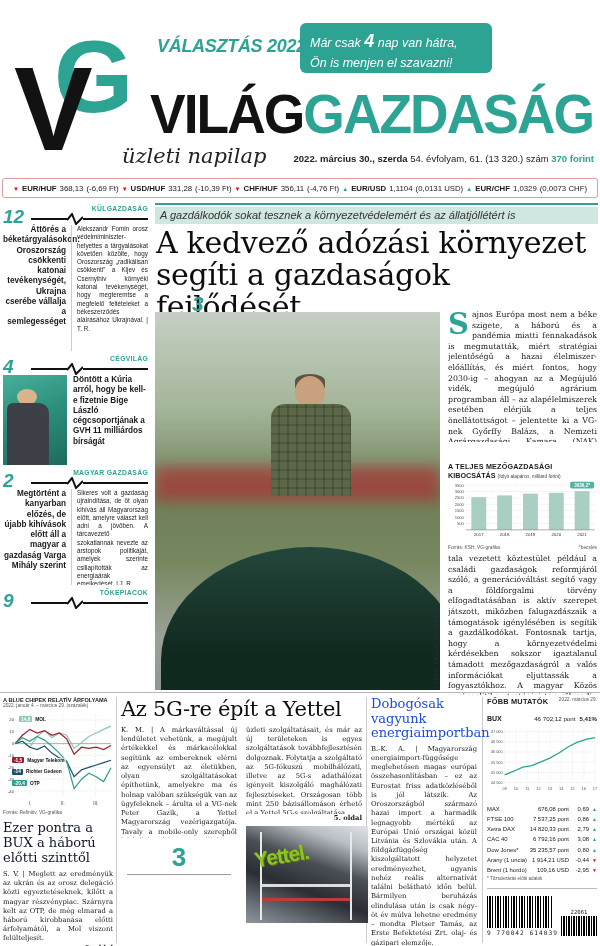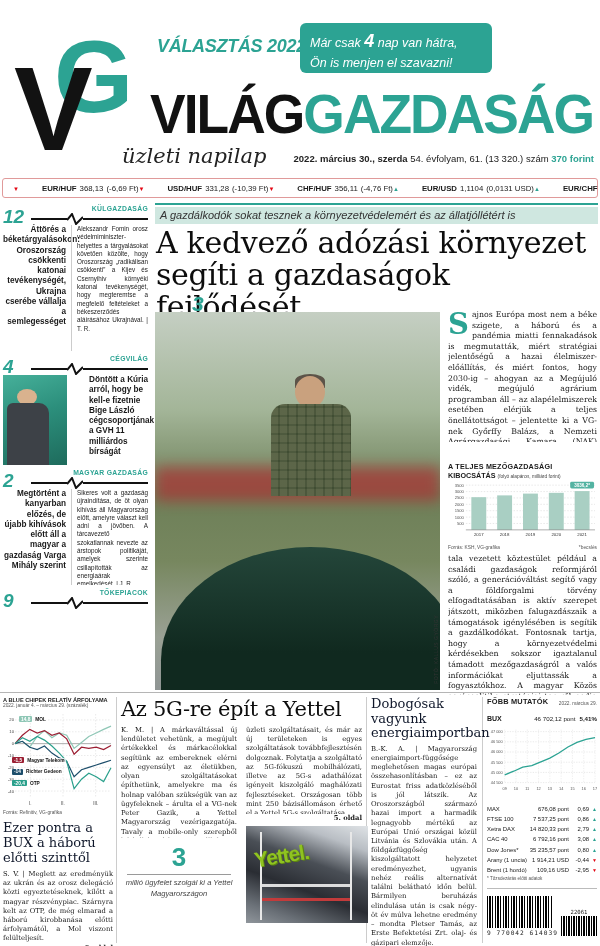--- a/index.html
+++ b/index.html
@@ -23,33 +23,33 @@
   .issue b { font-weight:bold; }
   .issue .price { color:#2ca393; font-weight:bold; }
 
   
   .ticker { position:absolute; left:2px; top:178px; width:596px; height:20px; border:1px solid #e09a9a; border-radius:3px;
             display:flex; align-items:center; justify-content:space-between; padding:0 10px; font-size:7.8px; }
   .tk { display:flex; align-items:center; gap:3px; white-space:nowrap; }
   .tri::before { font-size:6px; }
   .tri.down::before { content:"▼"; color:#e30613; }
   .tri.up::before { content:"▲"; color:#2ca393; }
-  .tk b { font-weight:bold;margin-left:20px; }
+  .tk b { font-weight:bold; }
 
   
   .sidebar { position:absolute; left:3px; top:205px; width:145px; }
   .sb-art { margin-bottom:4px; }
   .sb-head { position:relative; height:20px; }
   .sb-page { position:absolute; left:0; bottom:-3px; font-size:19px; font-style:italic; font-weight:bold; color:#2ca393; }
   .sb-line { position:absolute; left:28px; right:0; bottom:5px; height:2.4px; background:#111; }
   .zz { position:absolute; left:44%; bottom:0; width:16px; height:12px; background:#fff; }
   .sb-sec { position:absolute; right:0; top:0; font-size:6.8px; font-weight:bold; color:#2ca393; letter-spacing:.3px; }
   .sb-cols { display:flex; gap:0; }
   .sb-hl { width:68px; font-size:8.2px; font-weight:bold; line-height:1.25; text-align:right; padding-right:5px; }
-  .sb-hl.left { text-align:left; padding-left:22px; padding-right:0; width:auto; flex:1; }
+  .sb-hl.left { text-align:left; padding-left:6px; padding-right:0; width:auto; flex:1; }
   .sb-div { width:1px; background:#ccc; }
   .sb-txt { flex:1; font-size:6.3px; line-height:1.32; text-align:justify; color:#222; padding-left:5px; overflow:hidden; }
   .sb-photo { flex:0 0 64px; }
   .ph-bige { height:90px; background:linear-gradient(160deg,#46b09a 0%,#2c8f7c 45%,#1e6b5c 100%); position:relative; overflow:hidden; }
   .ph-bige::before { content:""; position:absolute; left:14px; top:14px; width:20px; height:16px; border-radius:50%; background:#d9b28e; }
   .ph-bige::after { content:""; position:absolute; left:4px; top:28px; width:42px; height:62px; background:#3d4147; border-radius:6px 10px 0 0; }
   .ph-oil { height:86px; background:linear-gradient(180deg,#a8cbe8 0%,#7fadd6 55%,#b9a98e 78%,#8d8066 100%); position:relative; overflow:hidden; }
   .ph-oil::before { content:""; position:absolute; left:26px; top:4px; width:5px; height:70px; background:#5d6168; box-shadow:10px 8px 0 -2px #6b7077, -12px 30px 0 -1px #474b51; }
   .ph-oil::after { content:""; position:absolute; left:6px; top:48px; width:12px; height:30px; background:#3b4560; border-radius:3px 3px 0 0; box-shadow:30px 8px 0 -3px #32405c; }
 
@@ -108,24 +108,24 @@
   .stat-num { font-size:26px; font-weight:bold; color:#2ca393; line-height:1.05; }
   .stat-line { height:1px; background:#9a9a9a; margin:3px 6px; }
   .stat-cap { font-style:italic; font-size:7.6px; color:#444; line-height:1.35; }
   .yphoto { position:relative; width:122px; height:97px; margin-top:4px; overflow:hidden;
             background:linear-gradient(200deg,#dfe3e6 0%,#b9bec4 18%,#4a4f56 40%,#2a2d33 62%,#6a7077 85%,#90969c 100%); }
   .yphoto .ytxt { position:absolute; left:8px; top:18px; font-size:21px; font-weight:bold; color:#8fc320; transform:rotate(-9deg); letter-spacing:-1px; text-shadow:1px 1px 0 #5d8512; }
   .yphoto .scaf { position:absolute; left:14px; top:6px; width:92px; height:88px; border-left:2px solid #e8e8e8; border-right:2px solid #e8e8e8; }
   .yphoto .scaf::before { content:""; position:absolute; left:0; right:0; top:52px; height:3px; background:#ddd; box-shadow:0 14px 0 #c23b3b; }
 
   .benergy { position:absolute; left:371px; top:697px; width:106px; }
-  .en-hl { font-family:"DejaVu Serif", serif; font-size:13px; line-height:1.12; color:#0f172a; margin-bottom:4px; }
+  .en-hl { font-family:"DejaVu Serif", serif; font-size:13px; line-height:1.12; color:#1d4ed8; margin-bottom:4px; }
 
   .panel { position:absolute; left:487px; top:697px; width:110px; }
-  .pn-r1 { display:flex; justify-content:space-between; align-items:flex-end; }
+  .pn-r1 { display:flex; justify-content:space-between; align-items:flex-start; }
   .pn-title { font-size:7.4px; font-weight:bold; letter-spacing:.2px; }
   .pn-date { font-size:4.8px; color:#555; }
   .pn-r2 { display:flex; justify-content:space-between; align-items:baseline; margin-top:1px; }
   .pn-bux { font-size:7px; font-weight:bold; }
   .pn-v { font-size:6.2px; }
   .pn-pct { font-size:6.2px; font-weight:bold; margin-left:4px; }
   .ind-rows { margin-top:3px; }
   .ind-row { display:flex; align-items:baseline; font-size:5.9px; line-height:1.72; }
   .ind-name { flex:1; color:#222; }
   .ind-val { text-align:right; }
@@ -383,21 +383,20 @@
   </div>
 
   <div class="bmid">
     <div class="yt-hl">Az 5G-re épít a Yettel</div>
     <div class="yt-cols">
       <div class="yt-c">
         <p class="body">K. M. | A márkaváltással új lendületet vehetünk, a megújult értékekkel és márkacélokkal segítünk az embereknek elérni az egyensúlyt az életükben, olyan szolgáltatásokat építhetünk, amelyekre ma és holnap valóban szükségük van az ügyfeleknek – árulta el a VG-nek Peter Gazik, a Yettel Magyarország vezérigazgatója. Tavaly a mobile-only szerepből kihívóként érkezett a vállalat az új területekre, ma már egyre többen ismerik és választják a társaság otthoni internet- vagy vezetékes</p>
         <div class="stat">
           <div class="stat-num">3</div>
           <div class="stat-line"></div>
-          <div class="stat-cap">millió ügyfelet szolgál ki a Yettel Magyarországon</div>
         </div>
       </div>
       <div class="yt-c">
         <p class="body" style="height:88px;">üzleti szolgáltatásait, és már az új területeken is egyes szolgáltatások továbbfejlesztésén dolgoznak. Folytatja a szolgáltató az 5G-fókuszú mobilhálózati, illetve az 5G-s adathálózat igényeit kiszolgáló maghálózati fejlesztéseket. Országosan több mint 250 bázisállomáson érhető el a Yettel 5G-s szolgáltatása.</p>
         <div class="pref">5. oldal</div>
         <div class="yphoto">
           <div class="scaf"></div>
           <div class="ytxt">Yettel.</div>
         </div>
       </div>

